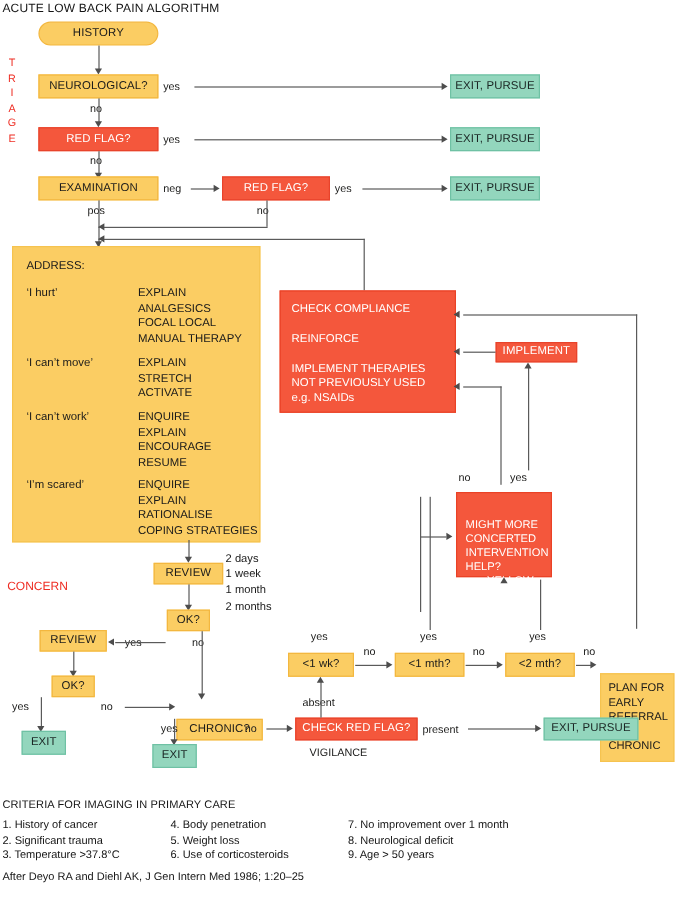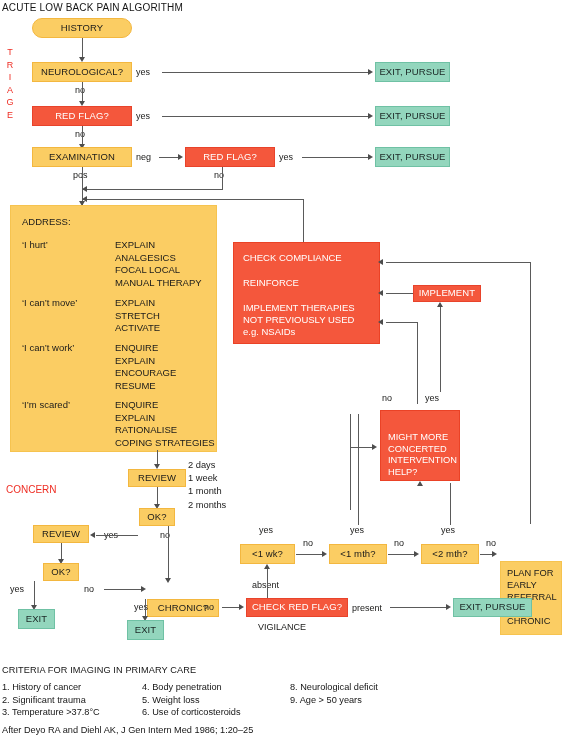--- a/index.html
+++ b/index.html
@@ -333,20 +333,21 @@
         <div>1. History of cancer</div>
         <div>2. Significant trauma</div>
         <div>3. Temperature &gt;37.8°C</div>
       </div>
       <div class="col">
         <div>4. Body penetration</div>
         <div>5. Weight loss</div>
         <div>6. Use of corticosteroids</div>
       </div>
       <div class="col">
+        <div>7. No improvement over 1 month</div>
         <div>8. Neurological deficit</div>
         <div>9. Age &gt; 50 years</div>
       </div>
     </div>
     <div class="cite">After Deyo RA and Diehl AK, J Gen Intern Med 1986; 1:20–25</div>
   </div>
 
 </div>
 
 </body></html>

